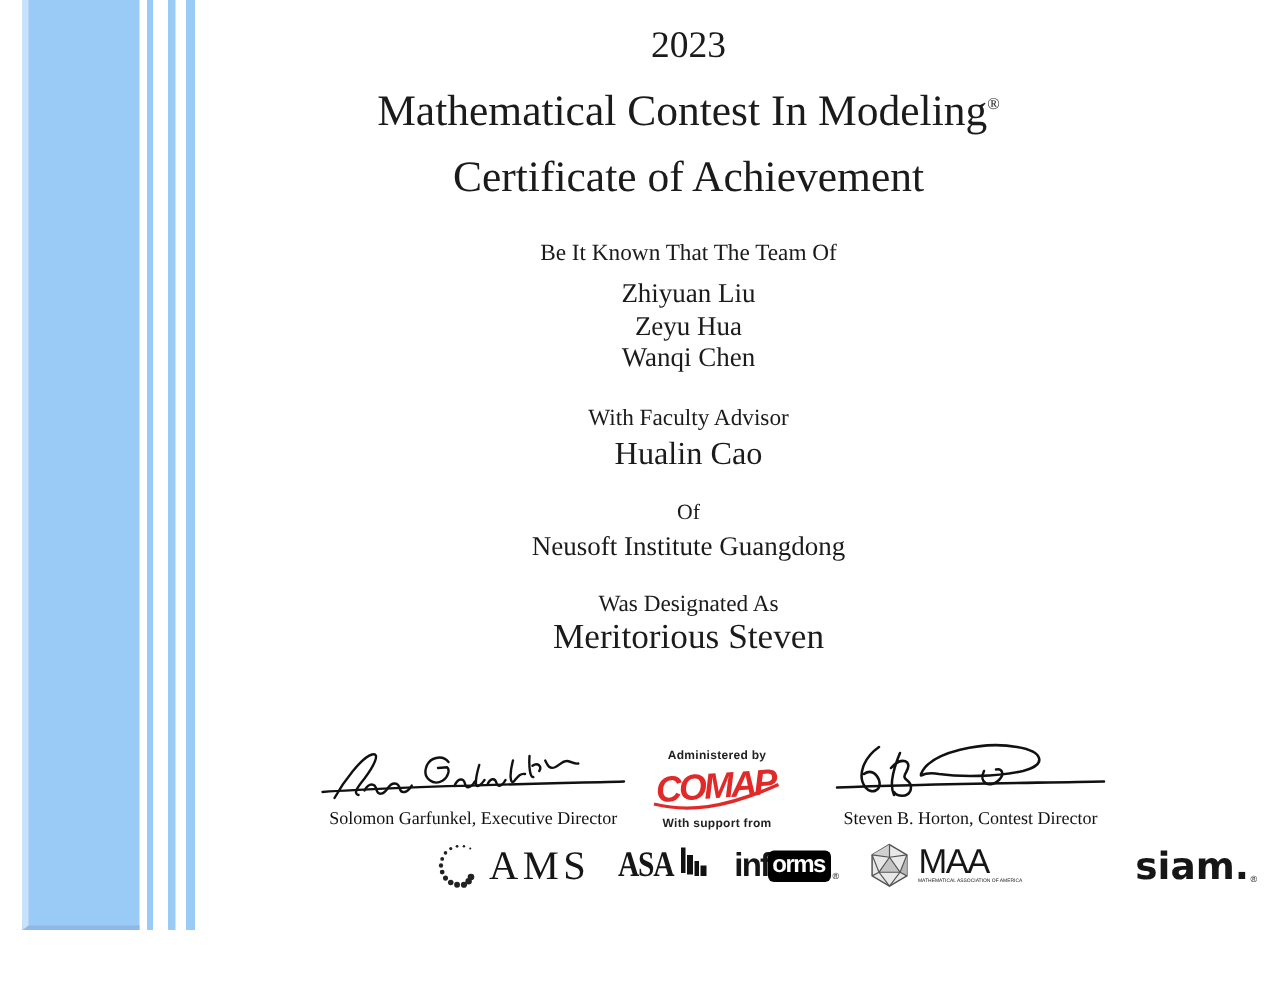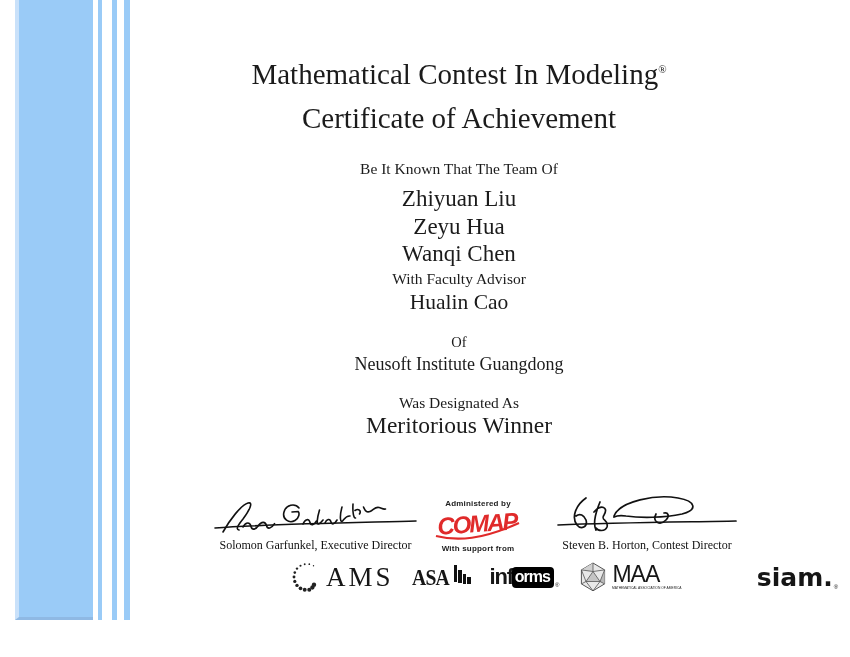--- a/index.html
+++ b/index.html
@@ -18,21 +18,21 @@
 
   
   .content { position:absolute; left:134px; top:0; width:650px; height:460px; }
   .content > div { position:absolute; left:0; width:100%; text-align:center; line-height:1.2; }
   .year            { top:16px;  font-size:25px; }
   .title           { top:57px;  font-size:29px; }
   .title .reg      { font-size:11px; vertical-align:super; }
   .subtitle        { top:101px; font-size:29px; }
   .intro           { font-size:15.5px; }
   .team-intro      { top:160px; }
-  .names           { top:185px; font-size:23px; line-height:25.5px; }
+  .names           { top:185px; font-size:18px; line-height:25.5px; }
   .advisor-intro   { top:270px; }
   .advisor-name    { top:290px; font-size:21.5px; }
   .of-label        { top:334px; font-size:14.5px; }
   .institution     { top:354px; font-size:18px; }
   .designation-intro{ top:394px; }
   .designation     { top:411px; font-size:23.5px; }
 
   
   .sig { position:absolute; text-align:center; }
   .sig svg { display:block; }
@@ -77,34 +77,35 @@
 <body>
 
 <div class="page">
 
   <div class="stripe stripe-wide"></div>
   <div class="stripe stripe-t1"></div>
   <div class="stripe stripe-t2"></div>
   <div class="stripe stripe-t3"></div>
 
   <div class="content">
+    <div class="year">2023</div>
     <div class="title"><span>Mathematical Contest In Modeling</span><span class="reg">®</span></div>
     <div class="subtitle">Certificate of Achievement</div>
     <div class="intro team-intro">Be It Known That The Team Of</div>
     <div class="names">
       <div>Zhiyuan Liu</div>
       <div>Zeyu Hua</div>
       <div>Wanqi Chen</div>
     </div>
     <div class="intro advisor-intro">With Faculty Advisor</div>
     <div class="advisor-name">Hualin Cao</div>
     <div class="of-label">Of</div>
     <div class="institution">Neusoft Institute Guangdong</div>
     <div class="intro designation-intro">Was Designated As</div>
-    <div class="designation">Meritorious Winner</div>
+    <div class="designation">Meritorious Steven</div>
   </div>
 
   <div class="sig sig-left">
     <svg width="205" height="44" viewBox="0 0 205 44">
       <g fill="none" stroke="#111" stroke-width="1.6" stroke-linecap="round">
         <path d="M2,37 C55,33 150,31.5 203,30"></path>
         <path d="M10,41 C16,30 28,14 35,12 C41,10.5 36,20 30,28 C26,33 22,38 26,39"></path>
         <path d="M30,36 c3,-5.5 7,-5 8,-0.5 c1,3.8 4.5,3.5 7.5,-1 c3,-4.5 7,-4 8,0.2 c1,3.8 5,3 8,-2"></path>
         <path d="M86,17 c-4,-5 -13,-3.5 -15,4 c-2,7 5,12 11,8.5 c4,-2.4 5,-7.5 3,-9 l-6,0.5"></path>
         <path d="M90,33 c2,-5 6,-6 7,-1.5 c0.8,3.5 4,3 6.5,-1.5 m3,-11 c-2.5,8.5 -3,14.5 -1,14 c2,-0.4 3,-2 4.5,-4 m2,3 c1.5,-4 5,-5 6,-1 c0.8,3 3.5,2.5 6,-2 m5,-13 c-2.5,9 -2,17 1,13.5 c2,-2.4 3.5,-5 7,-4.5 m3,-12 c-0.5,8 0.5,14.5 2.5,14 m-0.5,-7.5 c3.5,-2.5 6.5,0.5 4.5,3.5 m4,-7 c1.5,3 2.5,6 6.5,4.5 c3.5,-1.4 5,-5 9,-4 c2.5,0.6 4,2 6.5,1.5"></path>

